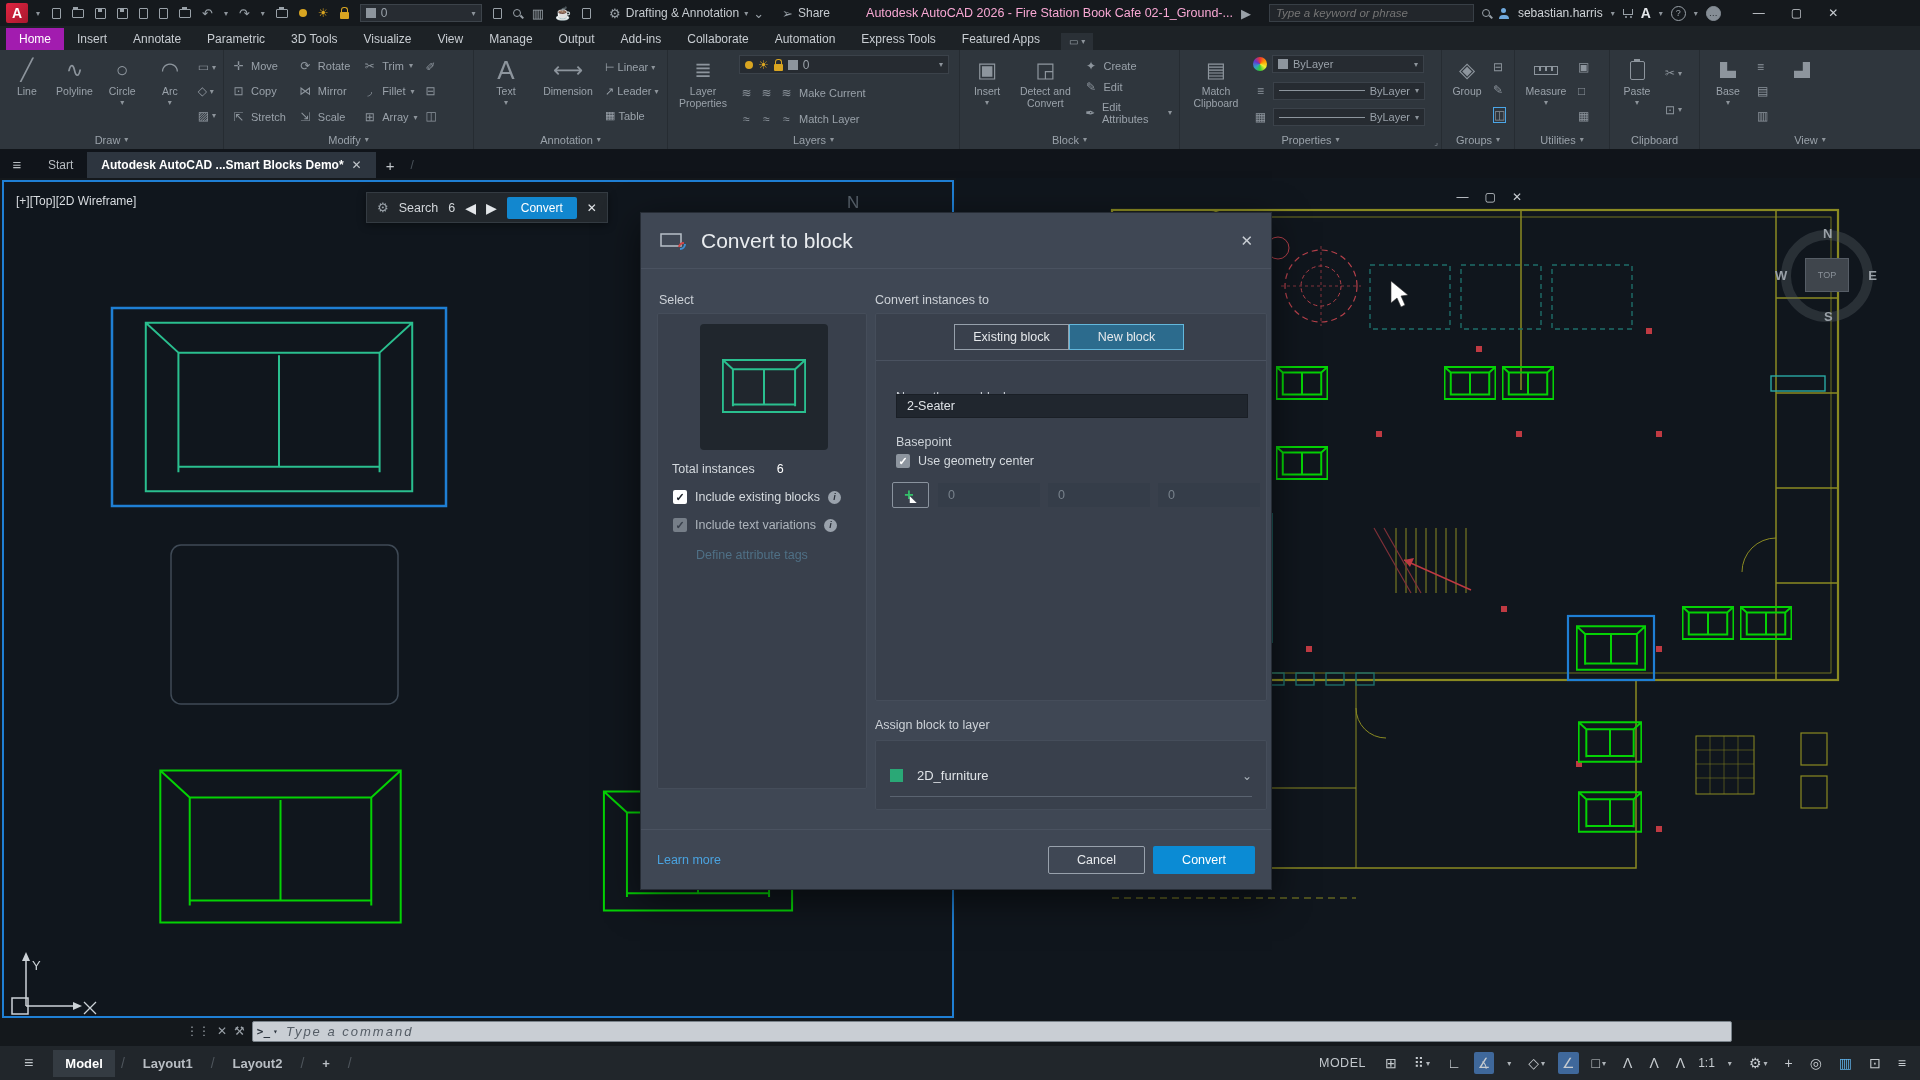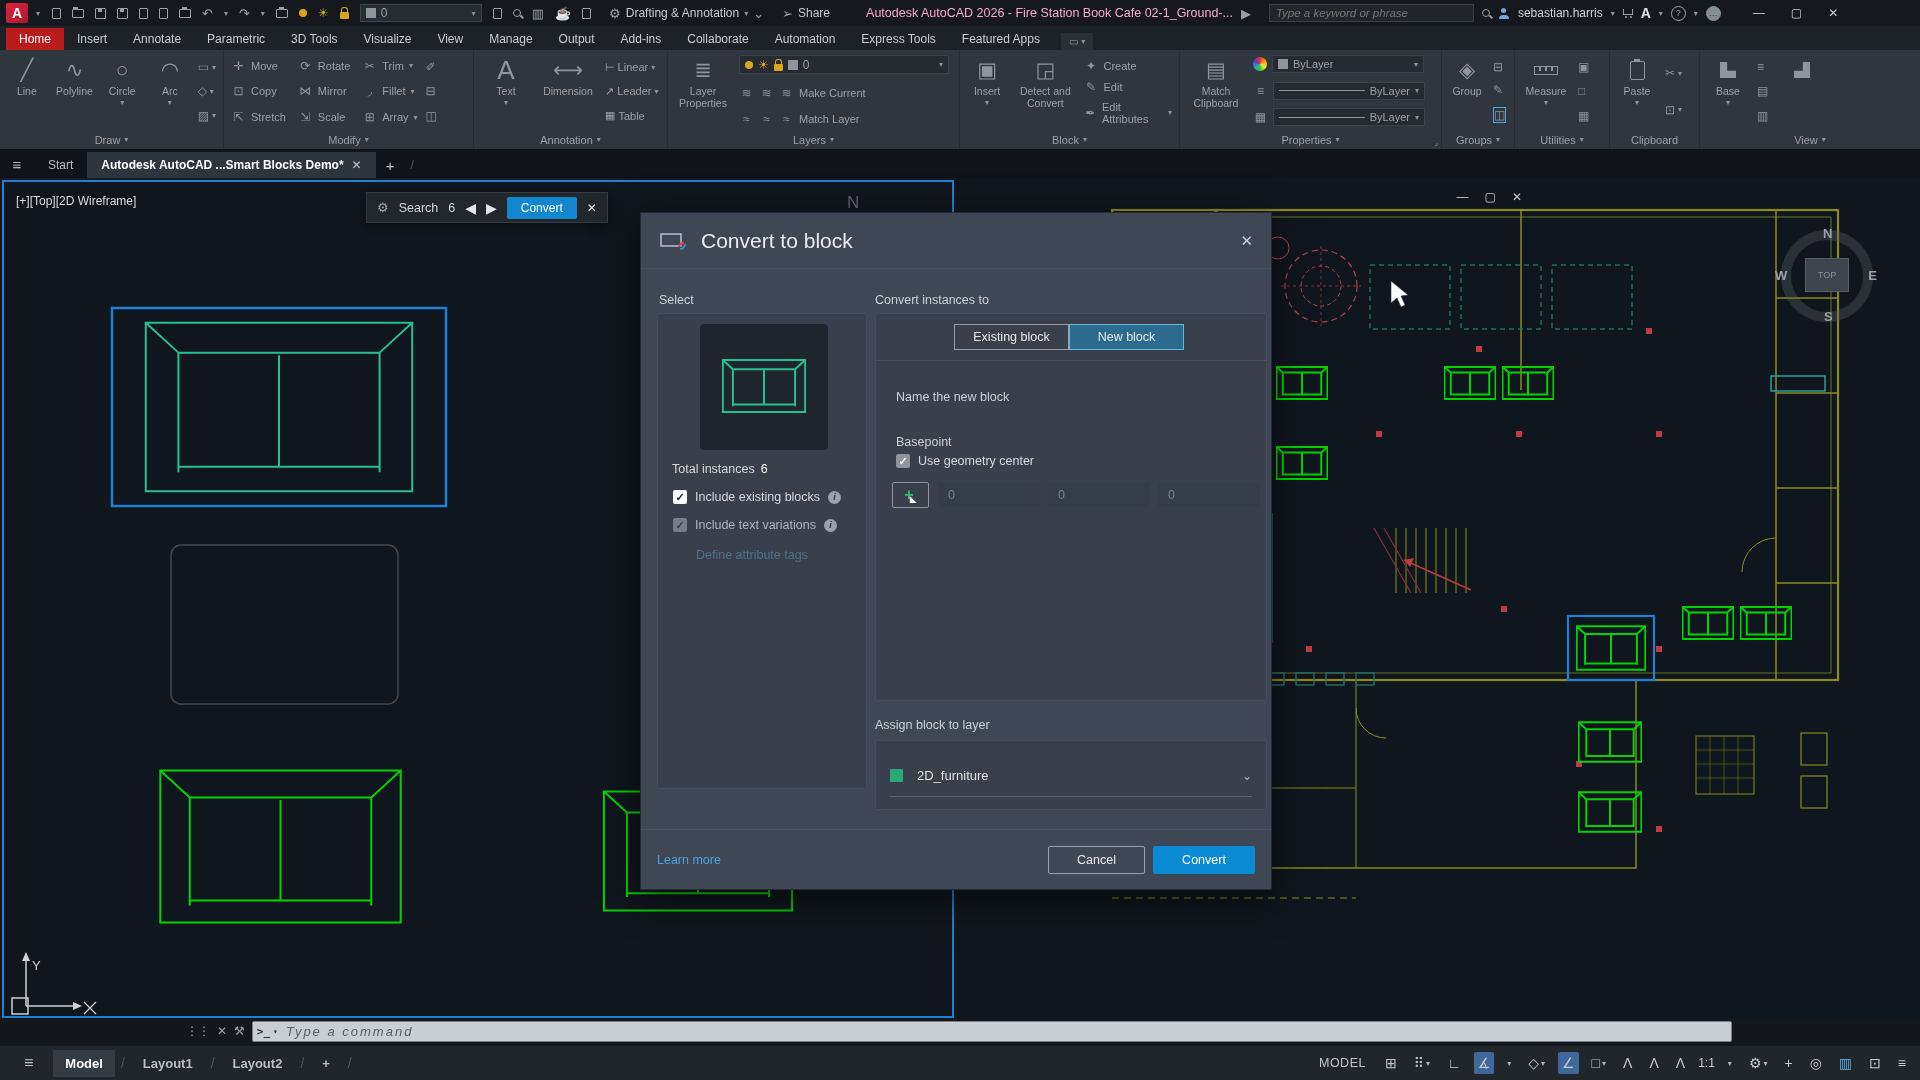--- a/index.html
+++ b/index.html
@@ -36,21 +36,21 @@
   .sw { width:10px; height:10px; background:#8d959d; display:inline-block; }
   .ws { display:flex; align-items:center; gap:5px; margin-left:10px; color:#c6cbd0; }
   .apptitle { color:#f9a8d4; font-size:12.5px; margin-left:28px; }
   .tsearch { width:205px; height:18px; background:#22262b; border:1px solid #383f46; color:#8a9199; font-style:italic; font-size:11.5px; padding:0 6px; margin-left:10px; }
   .winbtns { display:flex; align-items:center; gap:26px; margin-left:24px; margin-right:6px; color:#c9ced3; font-size:12px; }
   .spacer { flex:1; }
 
   
   .rtabs { height:24px; background:#1d2226; display:flex; align-items:flex-end; padding-left:6px; }
   .rtab { padding:4px 13px; color:#c8cdd2; font-size:12px; }
-  .rtab.active { background:#b91c1c; color:#fff; }
+  .rtab.active { background:#a21caf; color:#fff; }
   .rtab-extra { display:flex; align-items:center; gap:3px; margin-left:8px; color:#99a1a8; font-size:10px; background:#2a3036; padding:3px 8px; }
 
   
   .ribbon { height:100px; background:#2f363d; display:flex; border-bottom:1px solid #11151a; }
   .panel { border-right:1px solid #262c32; display:flex; flex-direction:column; }
   .pc { flex:1; display:flex; padding:3px 7px 0 7px; gap:8px; }
   .plabel { height:19px; display:flex; align-items:center; justify-content:center; gap:4px; color:#9aa2aa; font-size:11px; position:relative; }
   .plabel .launch { position:absolute; right:3px; bottom:2px; font-size:8px; color:#8d959d; }
   .bigbtn { width:50px; display:flex; flex-direction:column; align-items:center; gap:1px; padding-top:3px; }
   .bigbtn .ic { font-size:21px; color:#8d959d; height:28px; display:flex; align-items:center; }
@@ -95,21 +95,21 @@
   .btn-blue { background:#1287cf; color:#fff; border:none; font-size:12px; padding:4px 14px; border-radius:2px; font-family:inherit; }
 
   
   .dialog { position:absolute; left:640px; top:34px; width:632px; height:678px; background:#3f4754; border:1px solid #262c35; box-shadow:0 10px 34px rgba(0,0,0,.55); z-index:50; color:#d6dade; }
   .dhead { height:56px; display:flex; align-items:center; padding:0 18px; border-bottom:1px solid #4a5260; gap:14px; }
   .dtitle { font-size:21px; color:#e9ecef; }
   .dclose { margin-left:auto; color:#c9ced4; font-size:15px; }
   .dsec { position:absolute; font-size:12.5px; color:#ccd1d7; }
   .dpanel { position:absolute; background:#39404c; border:1px solid #454d5a; border-radius:2px; }
   .preview { position:absolute; left:42px; top:10px; width:128px; height:126px; background:#20262d; border-radius:4px; display:flex; align-items:center; justify-content:center; }
-  .ti-row { position:absolute; left:14px; top:148px; display:flex; gap:6px; font-size:12.5px; color:#d4d9de; }
+  .ti-row { position:absolute; left:14px; top:148px; display:flex; gap:22px; font-size:12.5px; color:#d4d9de; }
   .cbrow { position:absolute; display:flex; align-items:center; gap:8px; font-size:12.5px; color:#d4d9de; }
   .cb { width:14px; height:14px; background:#fff; border-radius:2px; color:#1d232b; font-size:11px; font-weight:bold; display:flex; align-items:center; justify-content:center; }
   .cb.dis { background:#767e88; color:#39404c; }
   .cb.gray { background:#8d959f; color:#fff; }
   .icirc { width:13px; height:13px; border-radius:50%; background:#9aa2ac; color:#2b313a; font-size:9px; font-weight:bold; font-style:italic; display:flex; align-items:center; justify-content:center; }
   .dis-link { position:absolute; color:#4f7086; font-size:12.5px; }
   .togglerow { position:absolute; left:78px; top:10px; display:flex; }
   .tbtn { width:115px; height:26px; display:flex; align-items:center; justify-content:center; font-size:12.5px; color:#e6e9ec; border:1px solid #96a0ab; }
   .tbtn.sel { background:#2c6b8d; border:1px solid #63b8dc; }
   .flabel { position:absolute; font-size:12.5px; color:#ccd1d7; }
@@ -782,20 +782,21 @@
       <span class="dis-link" style="left:38px;top:234px">Define attribute tags</span>
     </div>
 
     <div class="dpanel" style="left:234px;top:100px;width:392px;height:388px">
       <div class="togglerow">
         <span class="tbtn">Existing block</span>
         <span class="tbtn sel">New block</span>
       </div>
       <div style="position:absolute;left:0;right:0;top:46px;border-top:1px solid #4a5260"></div>
       <span class="flabel" style="left:20px;top:76px">Name the new block</span>
+      <input class="txtinput" style="left: 20px; top: 80px; width: 352px;" readonly="" value="2-Seater">
       <span class="flabel" style="left:20px;top:121px">Basepoint</span>
       <div class="cbrow" style="left:20px;top:140px">
         <span class="cb gray">✓</span>
         <span>Use geometry center</span>
       </div>
       <div class="pickbtn" style="left:16px;top:168px">
         <span class="plus">+</span>
         <span class="cur">◣</span>
       </div>
       <div class="numf" style="left:62px;top:169px">0</div>

